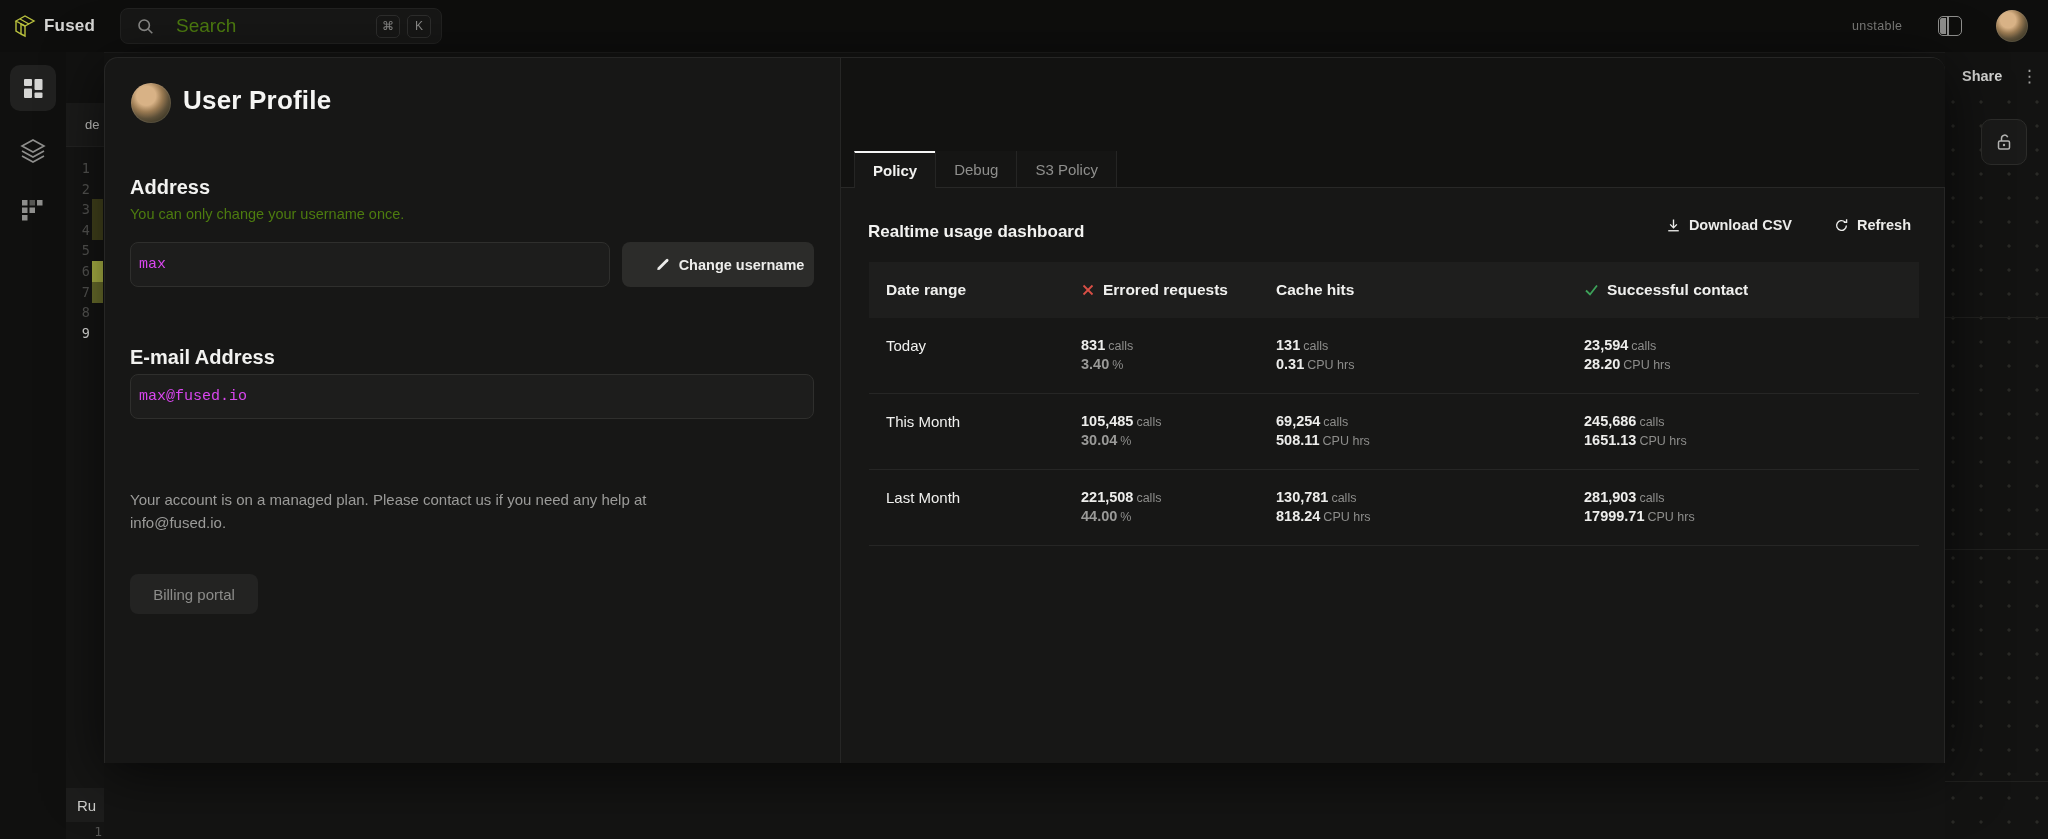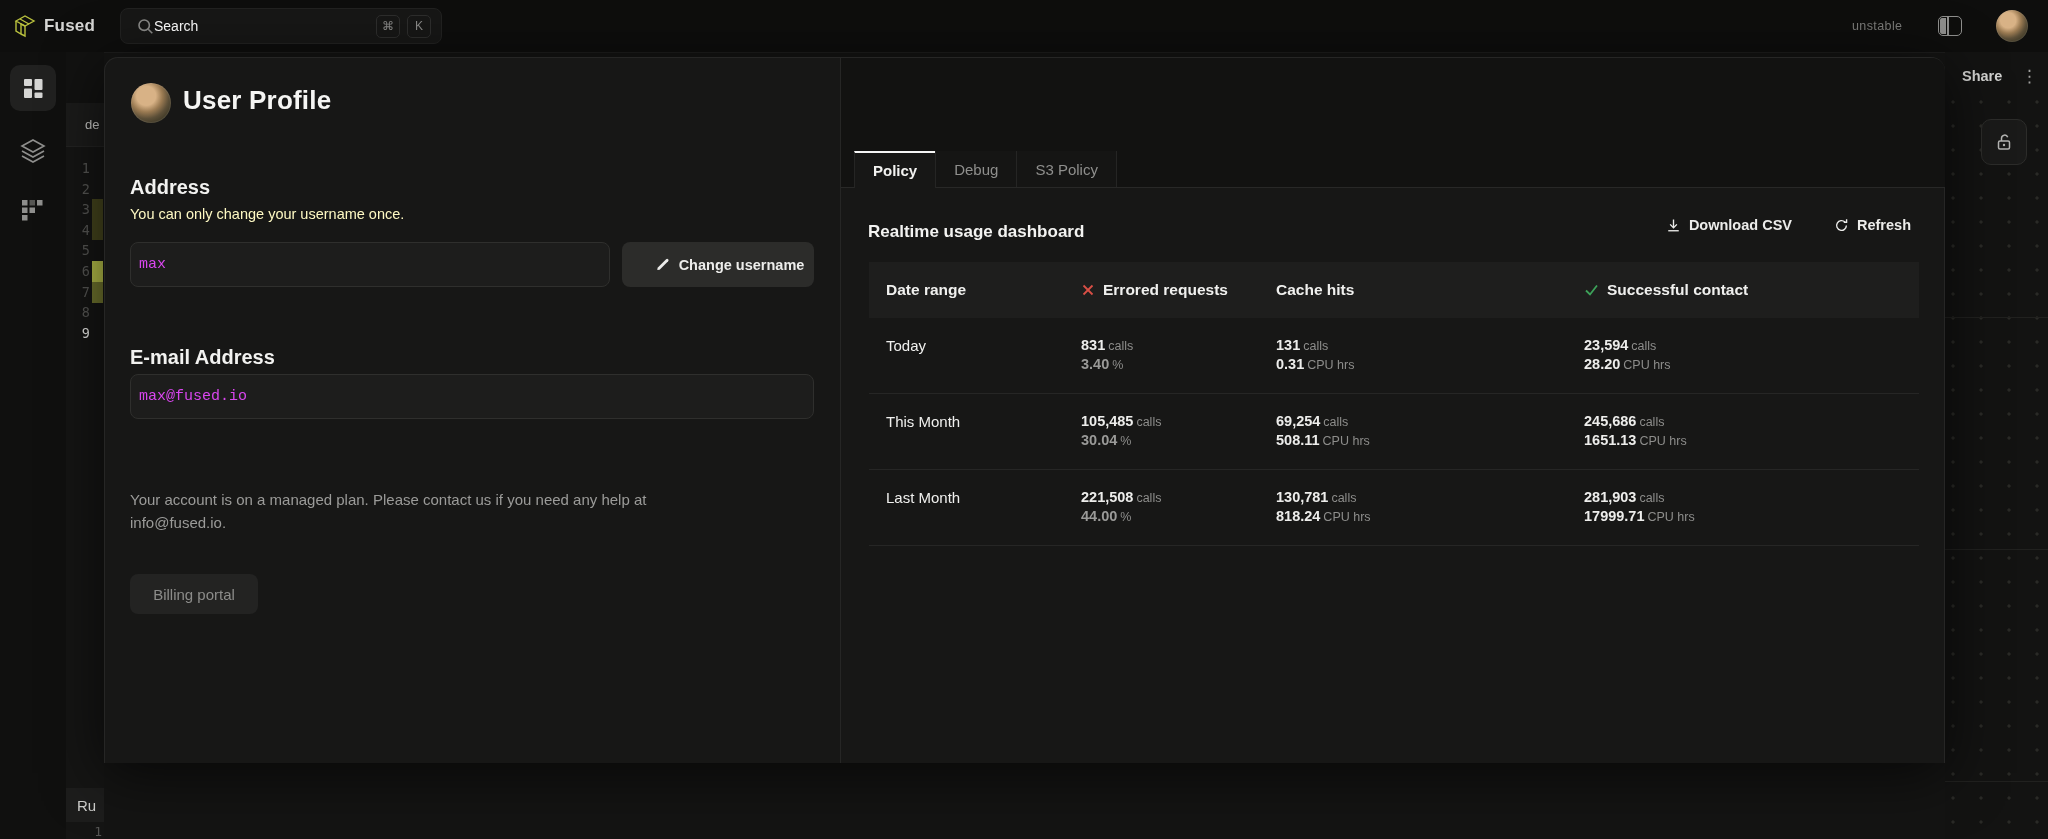--- a/index.html
+++ b/index.html
@@ -7,21 +7,21 @@
     background:#141413;font-family:"Liberation Sans",sans-serif;color:#e8e8e6;}
 
   
   .topbar{position:absolute;left:0;top:0;width:2048px;height:52px;background:#0e0e0d;
     border-bottom:1px solid #1d1d1c;display:flex;align-items:center;}
   .brand{position:absolute;left:44px;top:0;height:52px;display:flex;align-items:center;
     font-size:17px;font-weight:700;color:#d6d6d4;letter-spacing:.2px;}
   .logo{position:absolute;left:12px;top:13px;width:26px;height:26px;}
   .searchbox{position:absolute;left:120px;top:8px;width:322px;height:36px;background:#171716;
     border:1px solid #222221;border-radius:8px;display:flex;align-items:center;padding:0 10px 0 16px;box-sizing:border-box;}
-  .searchbox .ph{color:#ffffff;font-size:14px;flex:1;}
+  .searchbox .ph{color:#4d7c0f;font-size:19px;margin-left:22px;flex:1;}
   .kbd{min-width:24px;height:23px;border:1px solid #2e2e2d;border-radius:5px;color:#8a8a88;
     font-size:12px;display:flex;align-items:center;justify-content:center;margin-left:7px;padding:0 4px;box-sizing:border-box;}
   .env{position:absolute;left:1852px;top:0;height:52px;display:flex;align-items:center;
     color:#7c7c7a;font-size:12.5px;letter-spacing:.4px;}
   .colicon{position:absolute;left:1938px;top:16px;width:24px;height:20px;border:1.5px solid #8f8f8d;
     border-radius:5px;box-sizing:border-box;}
   .colicon::after{content:"";position:absolute;left:8px;top:0;bottom:0;width:1.5px;background:#8f8f8d;}
   .colicon::before{content:"";position:absolute;left:1px;top:1px;bottom:1px;width:6px;background:#8f8f8d;border-radius:2px 0 0 2px;}
   .avatar{border-radius:50%;background:
     radial-gradient(circle at 38% 32%,#d8b286 0 26%,#9a7a52 44%,#5c4f38 62%,#33301f 85%,#23210f 100%);
@@ -65,21 +65,21 @@
     border:1px solid #262625;border-bottom:none;border-radius:14px 14px 0 0;box-sizing:border-box;
     box-shadow:0 10px 60px rgba(0,0,0,.65);}
   .m-avatar{position:absolute;left:26px;top:25px;width:40px;height:40px;}
   .m-title{position:absolute;left:78px;top:27px;font-size:26px;font-weight:700;color:#f5f5f3;letter-spacing:.2px;}
   .m-close{position:absolute;right:16px;top:16px;width:30px;height:30px;border:none;background:transparent;
     color:#8f8f8d;font-size:21px;cursor:pointer;display:flex;align-items:center;justify-content:center;font-family:"DejaVu Sans",sans-serif;}
   .vdivider{position:absolute;left:735px;top:0;bottom:0;width:1px;background:#262625;}
 
   
   .h2{position:absolute;left:25px;font-size:20px;font-weight:700;color:#f2f2f0;}
-  .helper{position:absolute;left:25px;font-size:14.5px;color:#fef9c3;}
+  .helper{position:absolute;left:25px;font-size:14.5px;color:#4d7c0f;}
   .field{position:absolute;height:45px;background:#1d1d1c;border:1px solid #2f2f2d;border-radius:8px;
     box-sizing:border-box;color:#d946ef;font-size:15px;padding:0 8px;font-family:Liberation Mono, monospace;}
   .btn{display:flex;align-items:center;justify-content:center;gap:9px;background:#2c2c2a;border:none;
     border-radius:8px;color:#ededeb;font-size:14.5px;font-weight:700;cursor:pointer;font-family:"Liberation Sans",sans-serif;padding-left:29px;}
   .plan{position:absolute;left:25px;top:430px;width:585px;font-size:15px;line-height:23px;color:#9b9b99;}
   .billing{position:absolute;left:25px;top:516px;width:128px;height:40px;background:#232322;border:none;
     border-radius:8px;color:#8c8c8a;font-size:15px;cursor:pointer;font-family:"Liberation Sans",sans-serif;}
 
   
   .r-topzone{position:absolute;left:736px;top:0;width:1104px;height:93px;background:#121211;border-radius:0 13px 0 0;}

